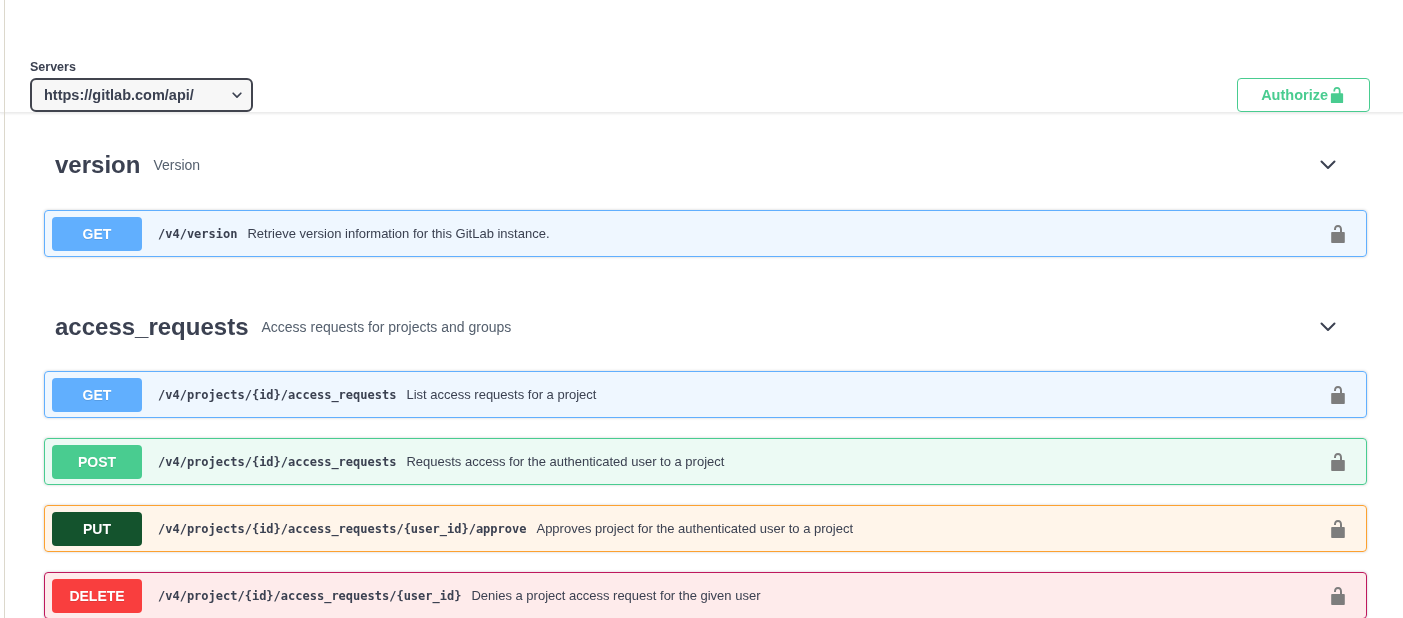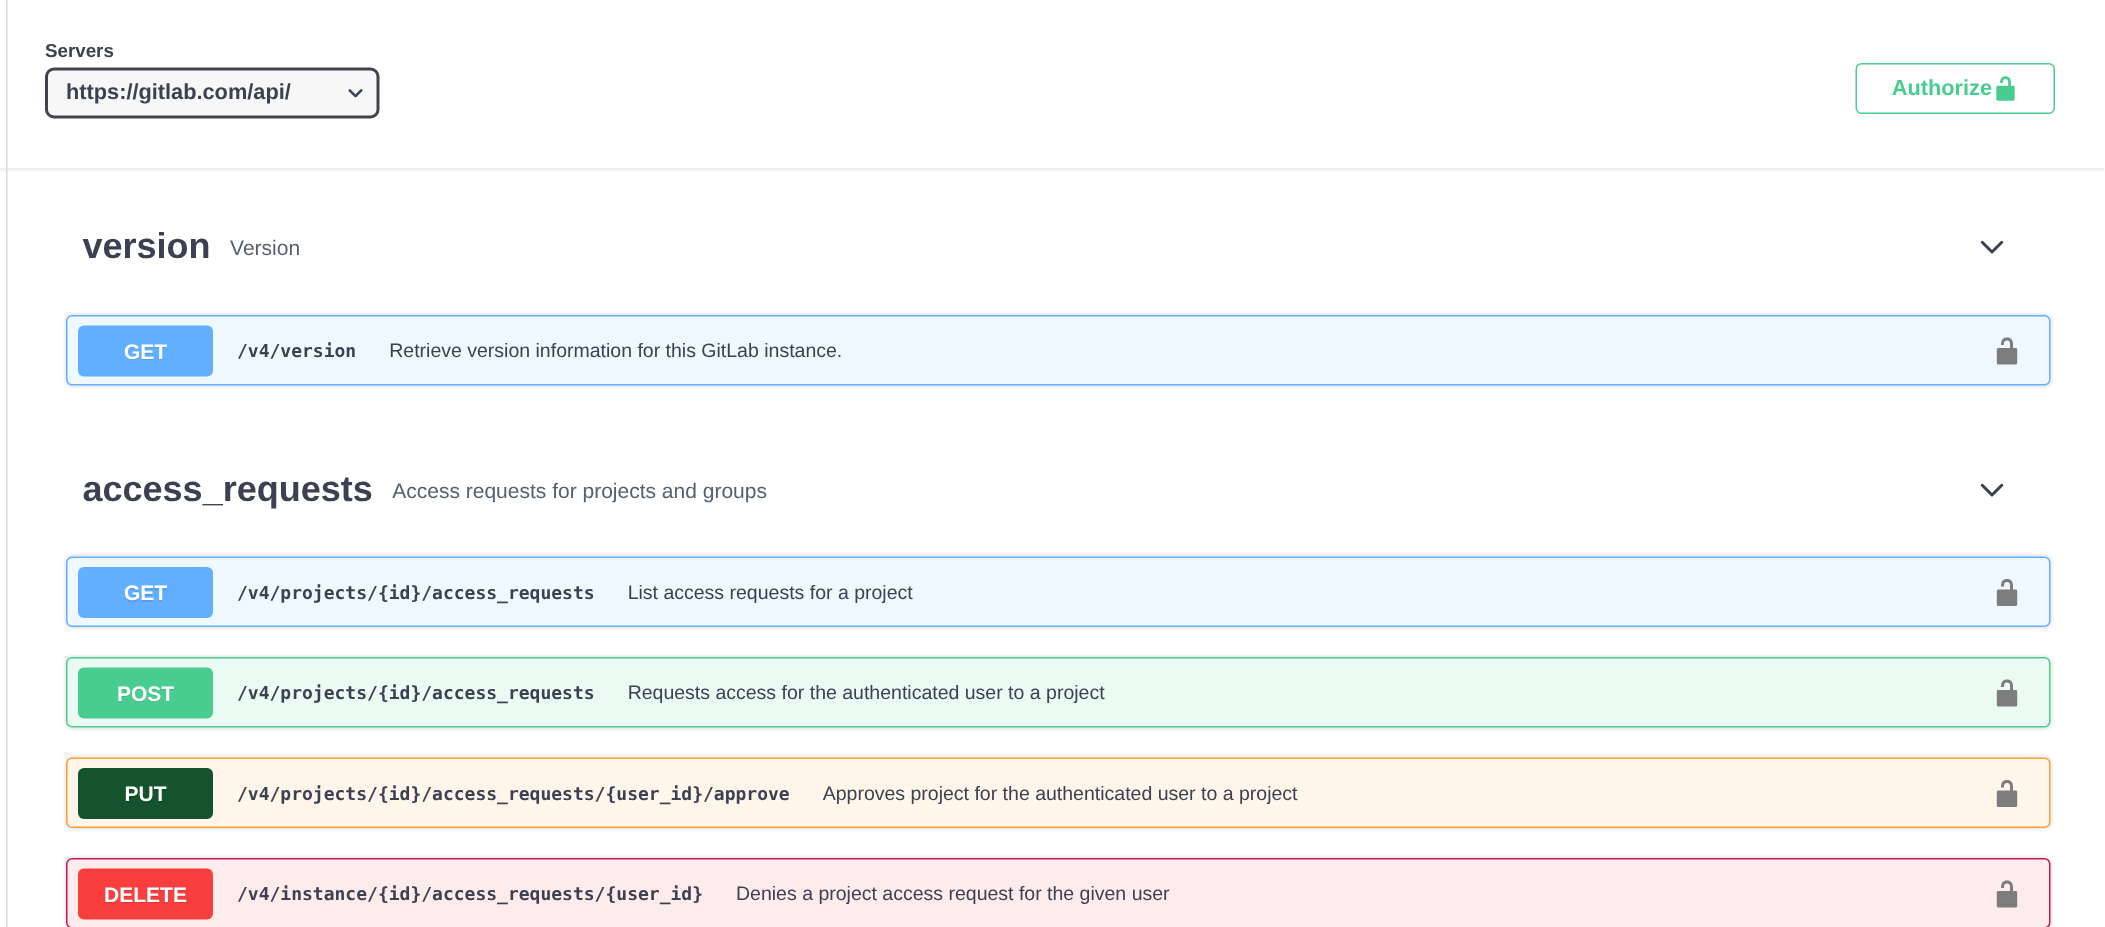--- a/index.html
+++ b/index.html
@@ -18,21 +18,21 @@
   }
 
   
   .scheme-container {
     height: 113px;
     padding: 27px 33px 0 30px;
     border-bottom: 1px solid #ececec;
     box-shadow: 0 1px 2px 0 rgba(0,0,0,0.08);
     display: flex;
     justify-content: space-between;
-    align-items: flex-start;
+    align-items: flex-end;
   }
   .servers-label {
     display: block;
     font-size: 12.5px;
     font-weight: 700;
     color: #3b4151;
     margin-bottom: 4px;
   }
   .servers-select {
     width: 223px;
@@ -138,21 +138,21 @@
     font-family: "DejaVu Sans Mono", "Liberation Mono", monospace;
     font-size: 12px;
     font-weight: 700;
     color: #3b4151;
     margin-left: 16px;
     white-space: nowrap;
   }
   .op-summary {
     font-size: 13px;
     color: #3b4151;
-    margin-left: 22px;
+    margin-left: 10px;
     white-space: nowrap;
   }
   .op-lock {
     margin-left: auto;
     margin-right: 14px;
     background: none; border: none; cursor: pointer;
     line-height: 0; padding: 4px;
   }
   .op-lock svg { fill: #7d7d7d; }
 </style>
@@ -234,21 +234,21 @@
     <span class="op-path">/v4/projects/{id}/access_requests/{user_id}/approve</span>
     <span class="op-summary">Approves project for the authenticated user to a project</span>
     <button class="op-lock">
       <svg width="20" height="20" viewBox="0 0 20 20">
           <path d="M15.8 8H14V5.6C14 2.703 12.665 1 10 1 7.334 1 6 2.703 6 5.6V6h2v-.801C8 3.754 8.797 3 10 3c1.203 0 2 .754 2 2.199V8H4.2c-.552 0-1 .448-1 1v9c0 .552.448 1 1 1h11.6c.552 0 1-.448 1-1V9c0-.552-.448-1-1-1z"></path>
         </svg>
     </button>
   </div>
   <div class="opblock delete">
     <span class="method-badge">DELETE</span>
-    <span class="op-path">/v4/instance/{id}/access_requests/{user_id}</span>
+    <span class="op-path">/v4/project/{id}/access_requests/{user_id}</span>
     <span class="op-summary">Denies a project access request for the given user</span>
     <button class="op-lock">
       <svg width="20" height="20" viewBox="0 0 20 20">
           <path d="M15.8 8H14V5.6C14 2.703 12.665 1 10 1 7.334 1 6 2.703 6 5.6V6h2v-.801C8 3.754 8.797 3 10 3c1.203 0 2 .754 2 2.199V8H4.2c-.552 0-1 .448-1 1v9c0 .552.448 1 1 1h11.6c.552 0 1-.448 1-1V9c0-.552-.448-1-1-1z"></path>
         </svg>
     </button>
   </div>
 
 </div>
 

